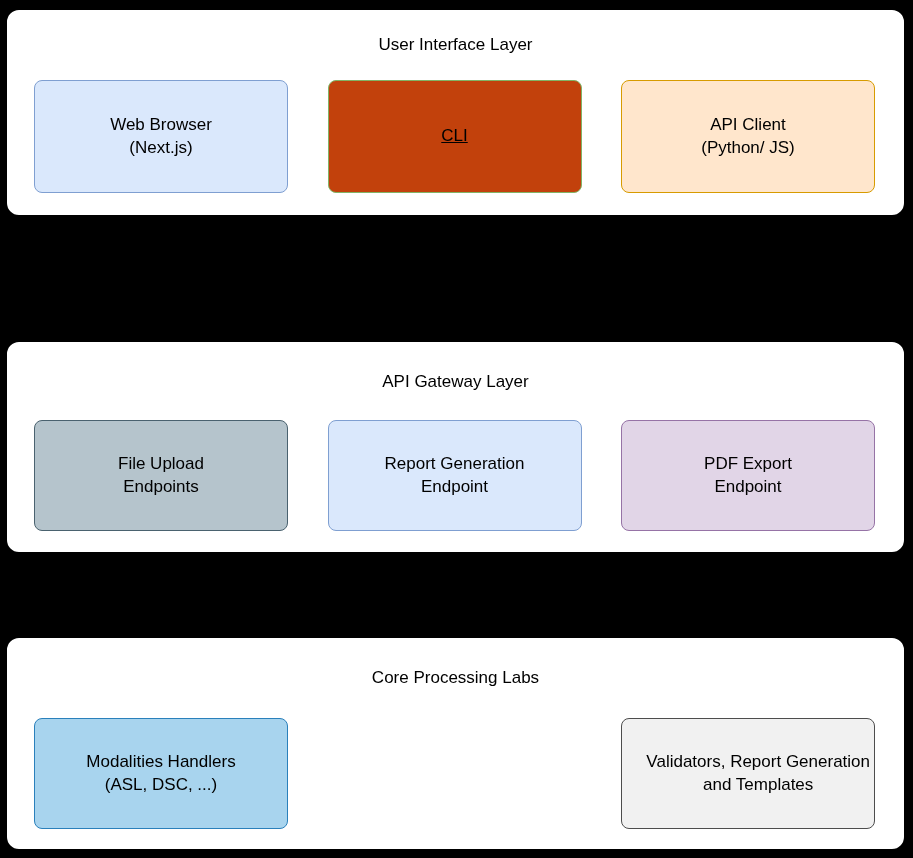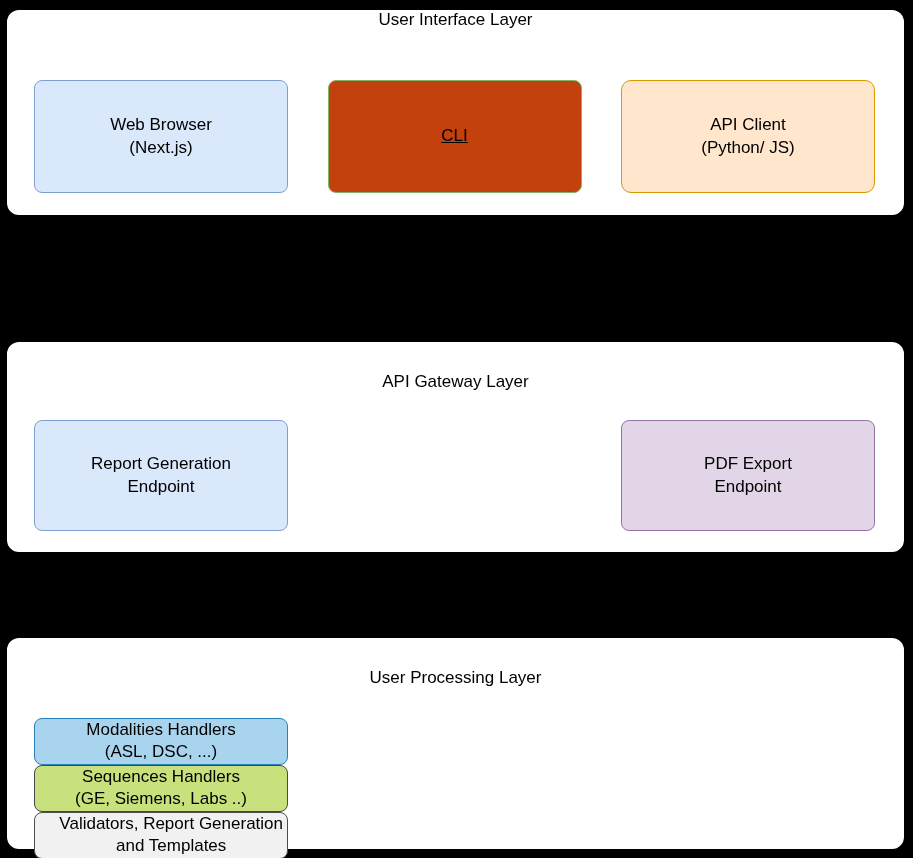--- a/index.html
+++ b/index.html
@@ -26,39 +26,40 @@
     border: 2px solid #000000;
     border-radius: 14px;
     box-sizing: border-box;
   }
   .panel-0 { top: 8px;   height: 209px; }
   .panel-1 { top: 340px; height: 214px; }
   .panel-2 { top: 636px; height: 215px; }
 
   .panel-title {
     margin: 0;
+    padding-top: 25px;
     text-align: center;
     font-size: 17px;
     font-weight: 400;
     line-height: 1.2;
     color: #000000;
   }
   .panel-1 .panel-title, .panel-2 .panel-title { padding-top: 30px; }
 
   .box-row {
     position: absolute;
     left: 27px;
     right: 29px;
     display: flex;
     justify-content: space-between;
     align-items: stretch;
   }
   .panel-0 .box-row { top: 70px; height: 113px; }
   .panel-1 .box-row { top: 78px; height: 111px; }
-  .panel-2 .box-row { top: 80px; height: 111px; flex-direction: column; }
+  .panel-2 .box-row { top: 80px; height: 111px; }
 
   .node-box {
     width: 254px;
     box-sizing: border-box;
     border: 1.5px solid #000000;
     border-radius: 8px;
     display: flex;
     align-items: center;
     justify-content: center;
     text-align: center;
@@ -79,51 +80,51 @@
   <section class="panel panel-0">
     <h2 class="panel-title">User Interface Layer</h2>
     <div class="box-row">
       <div class="node-box" style="background-color: rgb(218, 232, 252); border-color: rgb(127, 159, 209); align-items: center;">
         <span class="node-label">Web Browser
 (Next.js)</span>
       </div>
       <div class="node-box" style="background-color: #c2410c; border-color: rgb(130, 179, 102); text-decoration: underline;">
         <span class="node-label">CLI</span>
       </div>
-      <div class="node-box" style="background-color: rgb(255, 230, 204); border-color: rgb(215, 155, 0); border-radius: 10px;">
+      <div class="node-box" style="background-color: rgb(255, 230, 204); border-color: rgb(215, 155, 0);">
         <span class="node-label">API Client
 (Python/ JS)</span>
       </div>
     </div>
   </section>
 
   <section class="panel panel-1">
     <h2 class="panel-title">API Gateway Layer</h2>
     <div class="box-row">
+      <div class="node-box" style="background-color: rgb(181, 196, 204); border-color: rgb(74, 98, 111);">
+        <span class="node-label">File Upload
+Endpoints</span>
+      </div>
       <div class="node-box" style="background-color: rgb(218, 232, 252); border-color: rgb(127, 159, 209);">
         <span class="node-label">Report Generation
 Endpoint</span>
       </div>
       <div class="node-box" style="background-color: rgb(225, 213, 231); border-color: rgb(150, 115, 166); justify-content: center;">
         <span class="node-label">PDF Export
 Endpoint</span>
       </div>
     </div>
   </section>
 
   <section class="panel panel-2">
-    <h2 class="panel-title">User Processing Layer</h2>
+    <h2 class="panel-title">Core Processing Labs</h2>
     <div class="box-row">
       <div class="node-box" style="background-color: rgb(168, 212, 238); border-color: rgb(42, 128, 187);">
         <span class="node-label">Modalities Handlers
 (ASL, DSC, ...)</span>
-      </div>
-      <div class="node-box" style="background-color: rgb(201, 225, 125); border-color: rgb(69, 73, 77);">
-        <span class="node-label">Sequences Handlers
-(GE, Siemens, Labs ..)</span>
       </div>
       <div class="node-box" style="background-color: rgb(241, 241, 241); border-color: rgb(77, 77, 77); justify-content: flex-end;">
         <span class="node-label">Validators, Report Generation
 and Templates</span>
       </div>
     </div>
   </section>
 
 </div>
 

